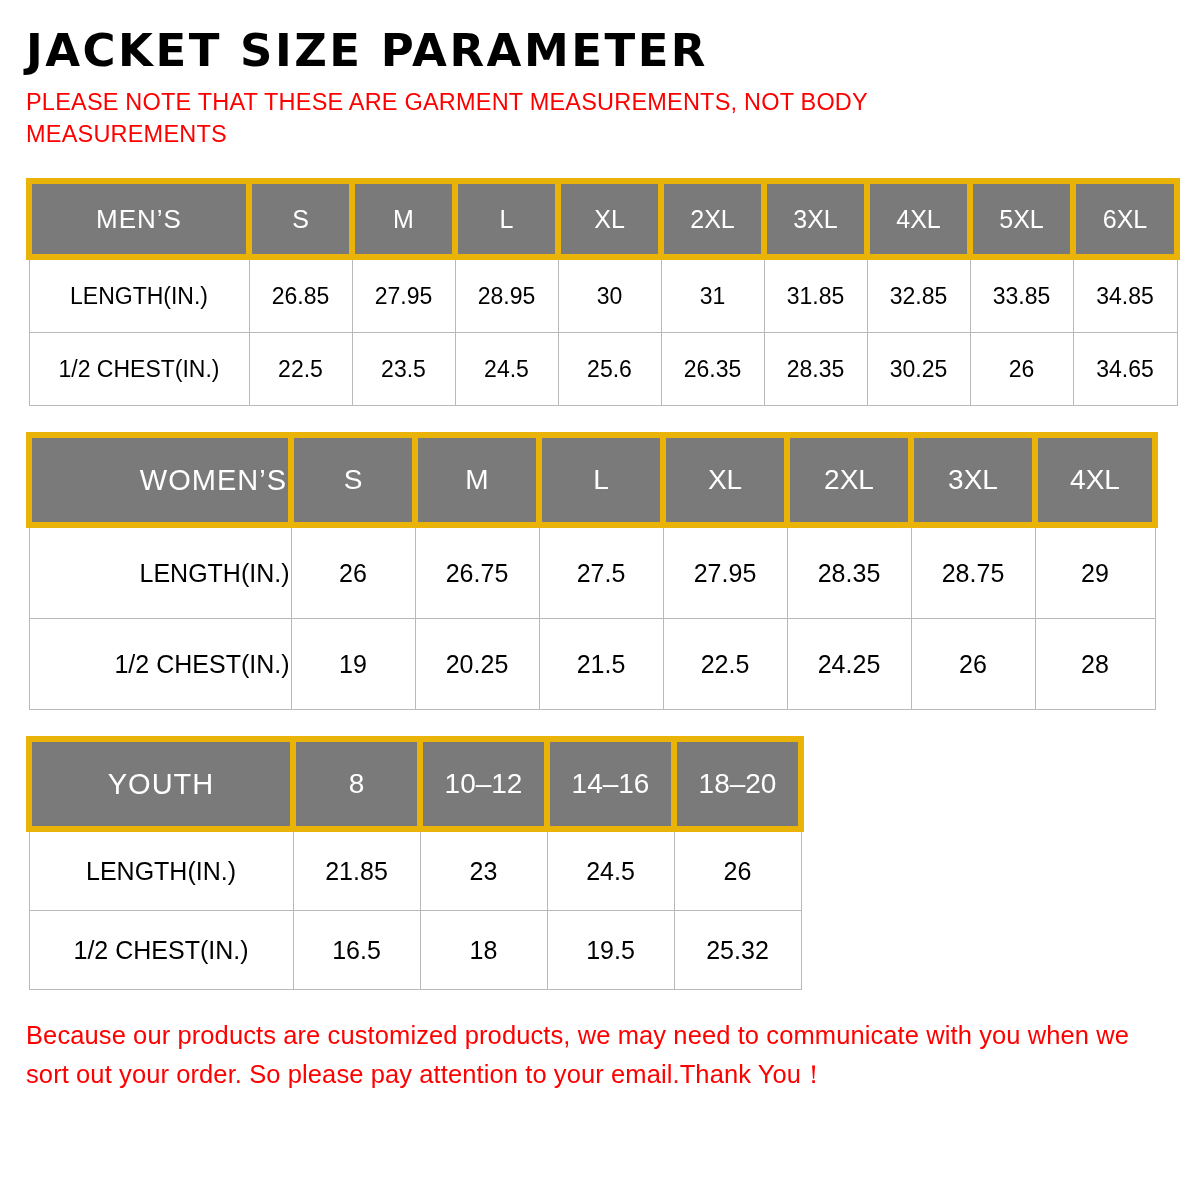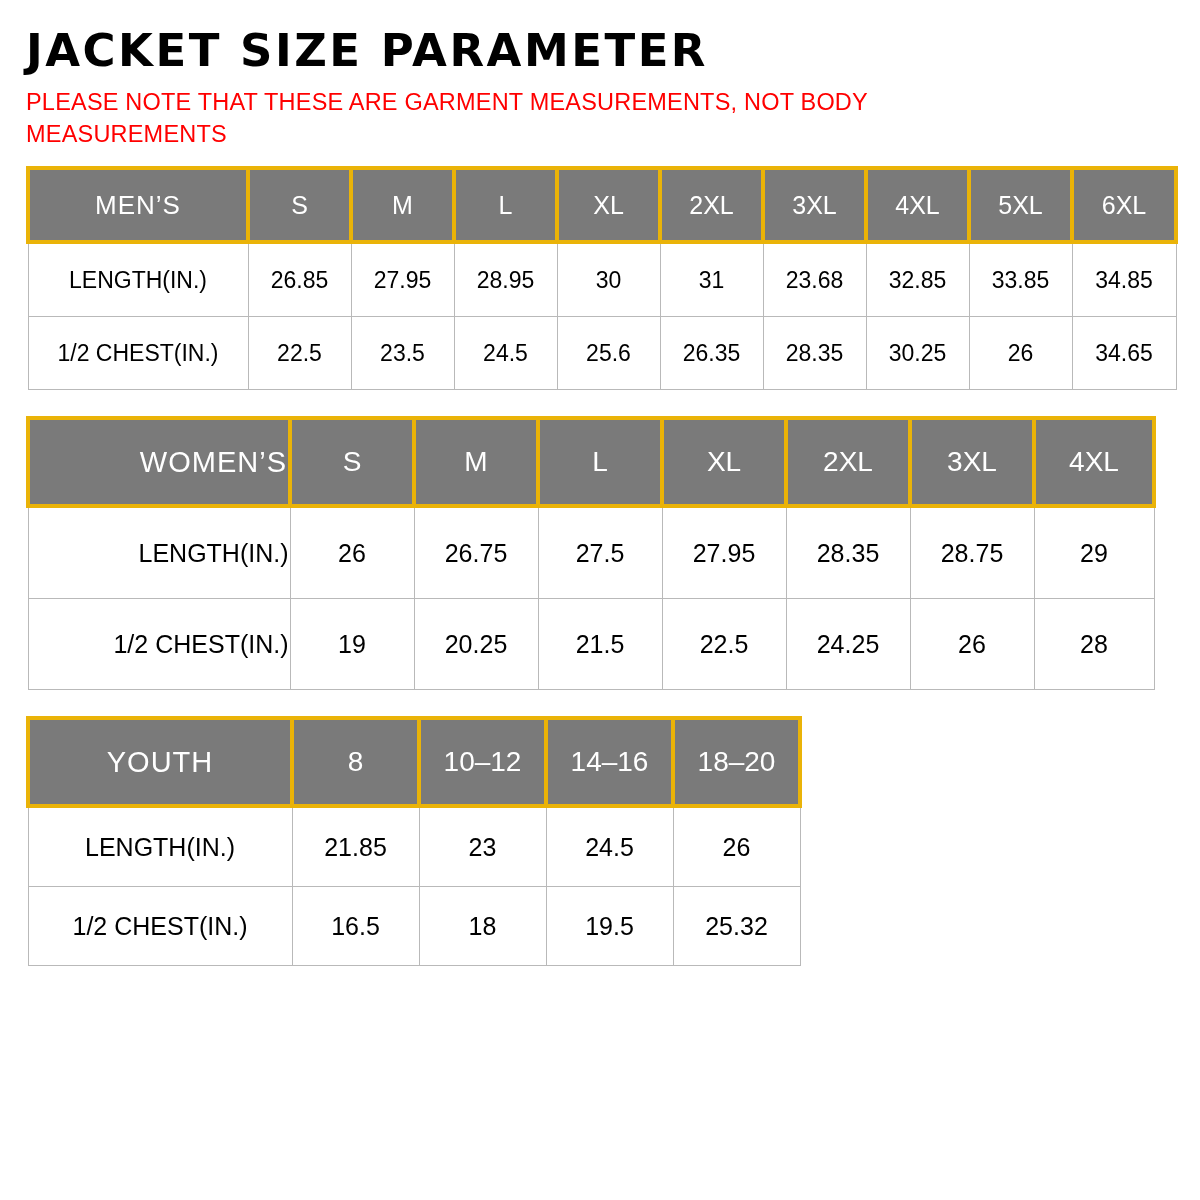--- a/index.html
+++ b/index.html
@@ -28,40 +28,40 @@
     line-height: 1.0;
     margin: 6px 0 14px 0;
     color: #000;
     font-family: "DejaVu Sans", sans-serif;
   }
   .note {
     color: #ff0000;
     font-size: 23.5px;
     line-height: 1.35;
     letter-spacing: 0.2px;
-    margin-bottom: 16px;
+    margin-bottom: 28px;
     max-width: 940px;
   }
   table {
     border-collapse: collapse;
     table-layout: fixed;
     margin-bottom: 26px;
   }
   table td, table th {
     border: 1px solid #b9b9b9;
     text-align: center;
     vertical-align: middle;
     font-weight: normal;
     color: #000;
     background: #ffffff;
   }
   thead td {
     background: #7a7a7a;
     color: #ffffff;
-    border: 4px solid #eab308;
+    border: 6px solid #eab308;
   }
   
   .t-men { width: 1148px; }
   .t-men thead td { height: 68px; font-size: 25px; }
   .t-men tbody td { height: 70px; font-size: 23px; }
   .t-men .rowlabel { font-size: 23px; }
   .t-men thead td.rowlabel { font-size: 26px; letter-spacing: 1px; }
 
   
   .t-women { width: 1126px; }
@@ -130,21 +130,21 @@
       </tr>
     </thead>
     <tbody>
       <tr>
         <td class="rowlabel">LENGTH(IN.)</td>
         <td>26.85</td>
         <td>27.95</td>
         <td>28.95</td>
         <td>30</td>
         <td>31</td>
-        <td>23.68</td>
+        <td>31.85</td>
         <td>32.85</td>
         <td>33.85</td>
         <td>34.85</td>
       </tr>
       <tr>
         <td class="rowlabel">1/2 CHEST(IN.)</td>
         <td>22.5</td>
         <td>23.5</td>
         <td>24.5</td>
         <td>25.6</td>
@@ -232,14 +232,15 @@
       <tr>
         <td class="rowlabel">1/2 CHEST(IN.)</td>
         <td>16.5</td>
         <td>18</td>
         <td>19.5</td>
         <td>25.32</td>
       </tr>
     </tbody>
   </table>
 
+  <div class="footer-red">Because our products are customized products, we may need to communicate with you when we sort out your order. So please pay attention to your email.Thank You！</div>
 
 </div>
 
 </body></html>

